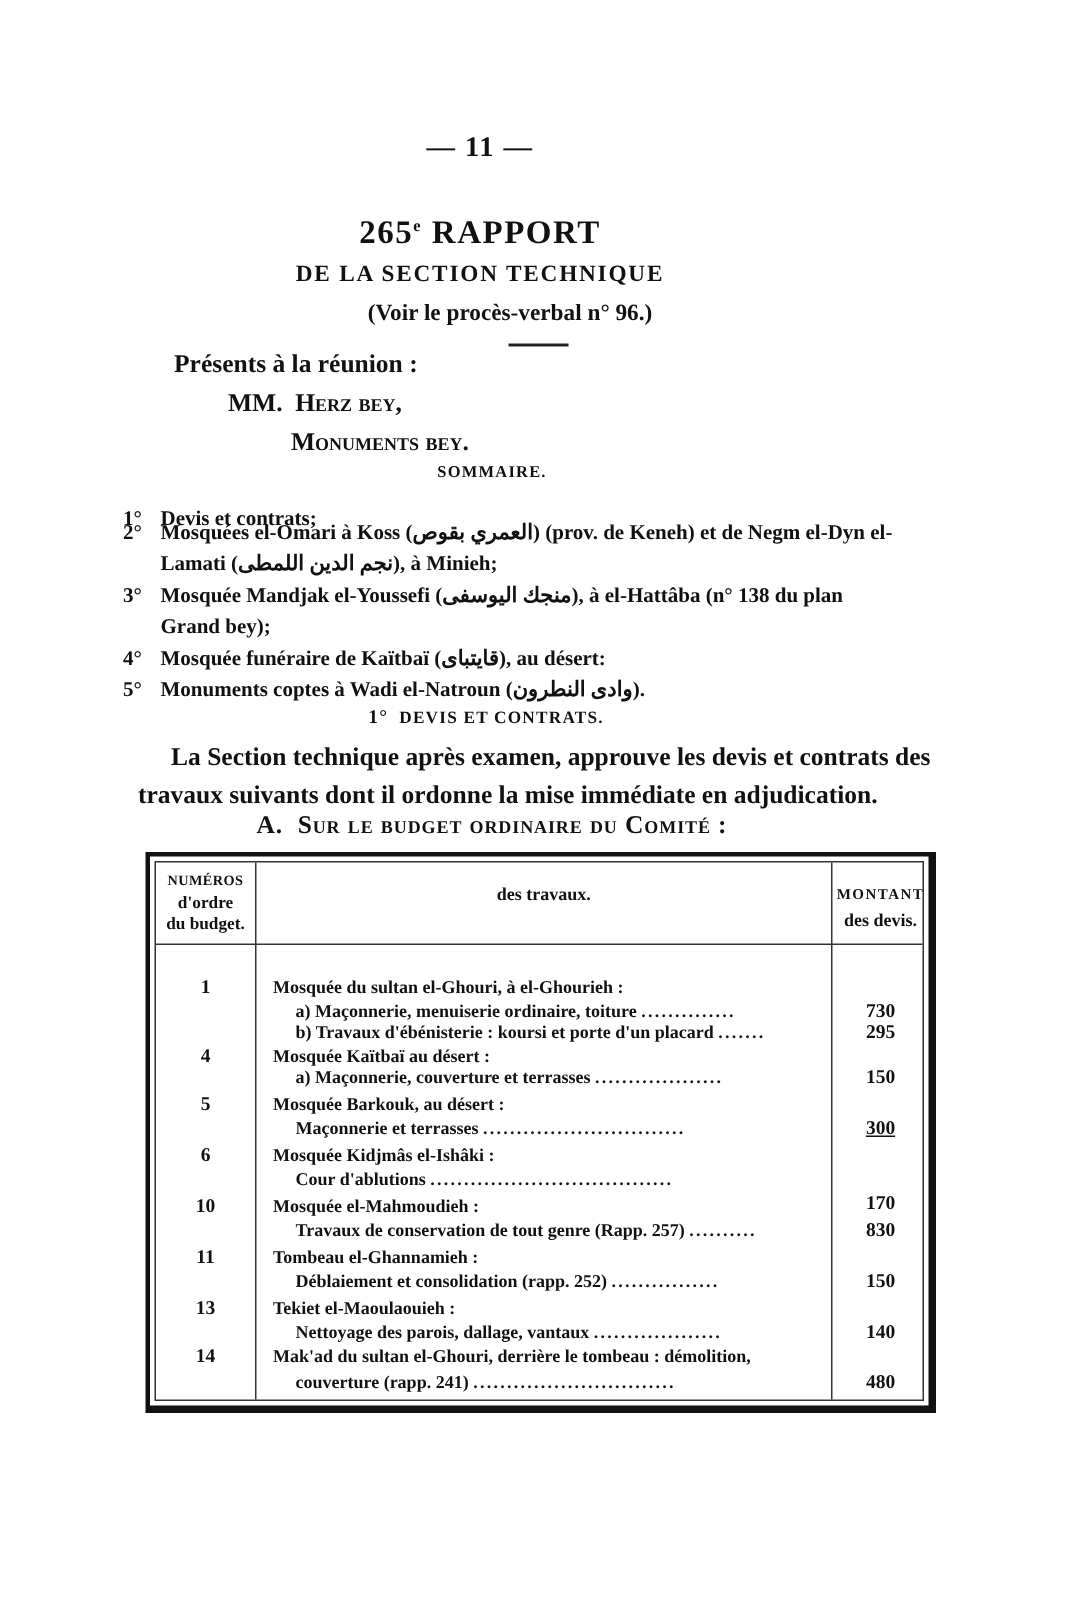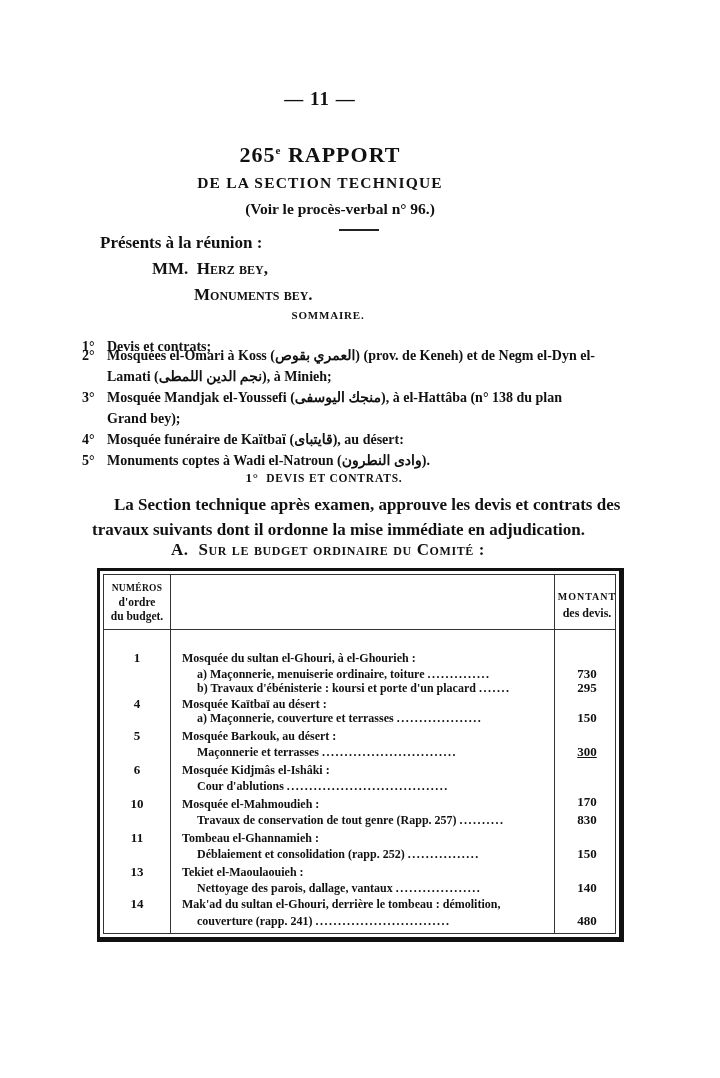--- a/index.html
+++ b/index.html
@@ -9,21 +9,21 @@
     color: #111111;
   }
   .abs { position: absolute; }
   .center { text-align: center; left: 0; width: 640px; }
   .page-num { top: 88px; font-size: 19px; font-weight: bold; letter-spacing: 1px; }
   .title { top: 142px; font-size: 22px; font-weight: bold; letter-spacing: 1px; }
   .title sup { font-size: 11px; vertical-align: 8px; }
   .subtitle { top: 174px; font-size: 15.5px; font-weight: bold; letter-spacing: 1.2px; }
   .pv { top: 200px; font-size: 15.5px; font-weight: bold; padding-left: 20px; }
   .rule { top: 229px; left: 339px; width: 40px; height: 0; border-top: 2px solid #222; }
-  .presents { top: 233px; left: 100px; font-size: 17px; font-weight: bold; }
+  .presents { top: 233px; left: 116px; font-size: 17px; font-weight: bold; }
   .mm { top: 259px; left: 152px; font-size: 17px; font-weight: bold; }
   .mm .sc, .man .sc { font-variant: small-caps; }
   .man { top: 285px; left: 194px; font-size: 17px; font-weight: bold; }
   .sommaire { top: 309px; font-size: 11px; font-weight: bold; letter-spacing: 0.8px; padding-left: 8px; }
 
   .toc { left: 82px; width: 560px; font-size: 14px; font-weight: bold; line-height: 21px; }
   .toc-item { position: absolute; left: 0; width: 560px; }
   .toc-num { display: inline-block; width: 25px; }
   .toc-cont { padding-left: 25px; }
 
@@ -120,20 +120,21 @@
     <div class="vline" style="left:66px;"></div>
     <div class="vline" style="left:450px;"></div>
     <div class="hline" style="top:54px;"></div>
 
     <div class="th th-num">
       <div class="caps">NUMÉROS</div>
       <div>d'ordre</div>
       <div>du budget.</div>
     </div>
     <div class="th th-des">
+      <div>des travaux.</div>
     </div>
     <div class="th th-mont">
       <div class="caps">MONTANT</div>
       <div>des devis.</div>
     </div>
 
     <div class="row" style="top:76px;">
       <div class="rnum">1</div>
       <div class="rtitle">Mosquée du sultan el-Ghouri, à el-Ghourieh :</div>
       <div class="rline" style="top:16px;"><span>a) Maçonnerie, menuiserie ordinaire, toiture</span> <span class="dots">..............</span></div>

